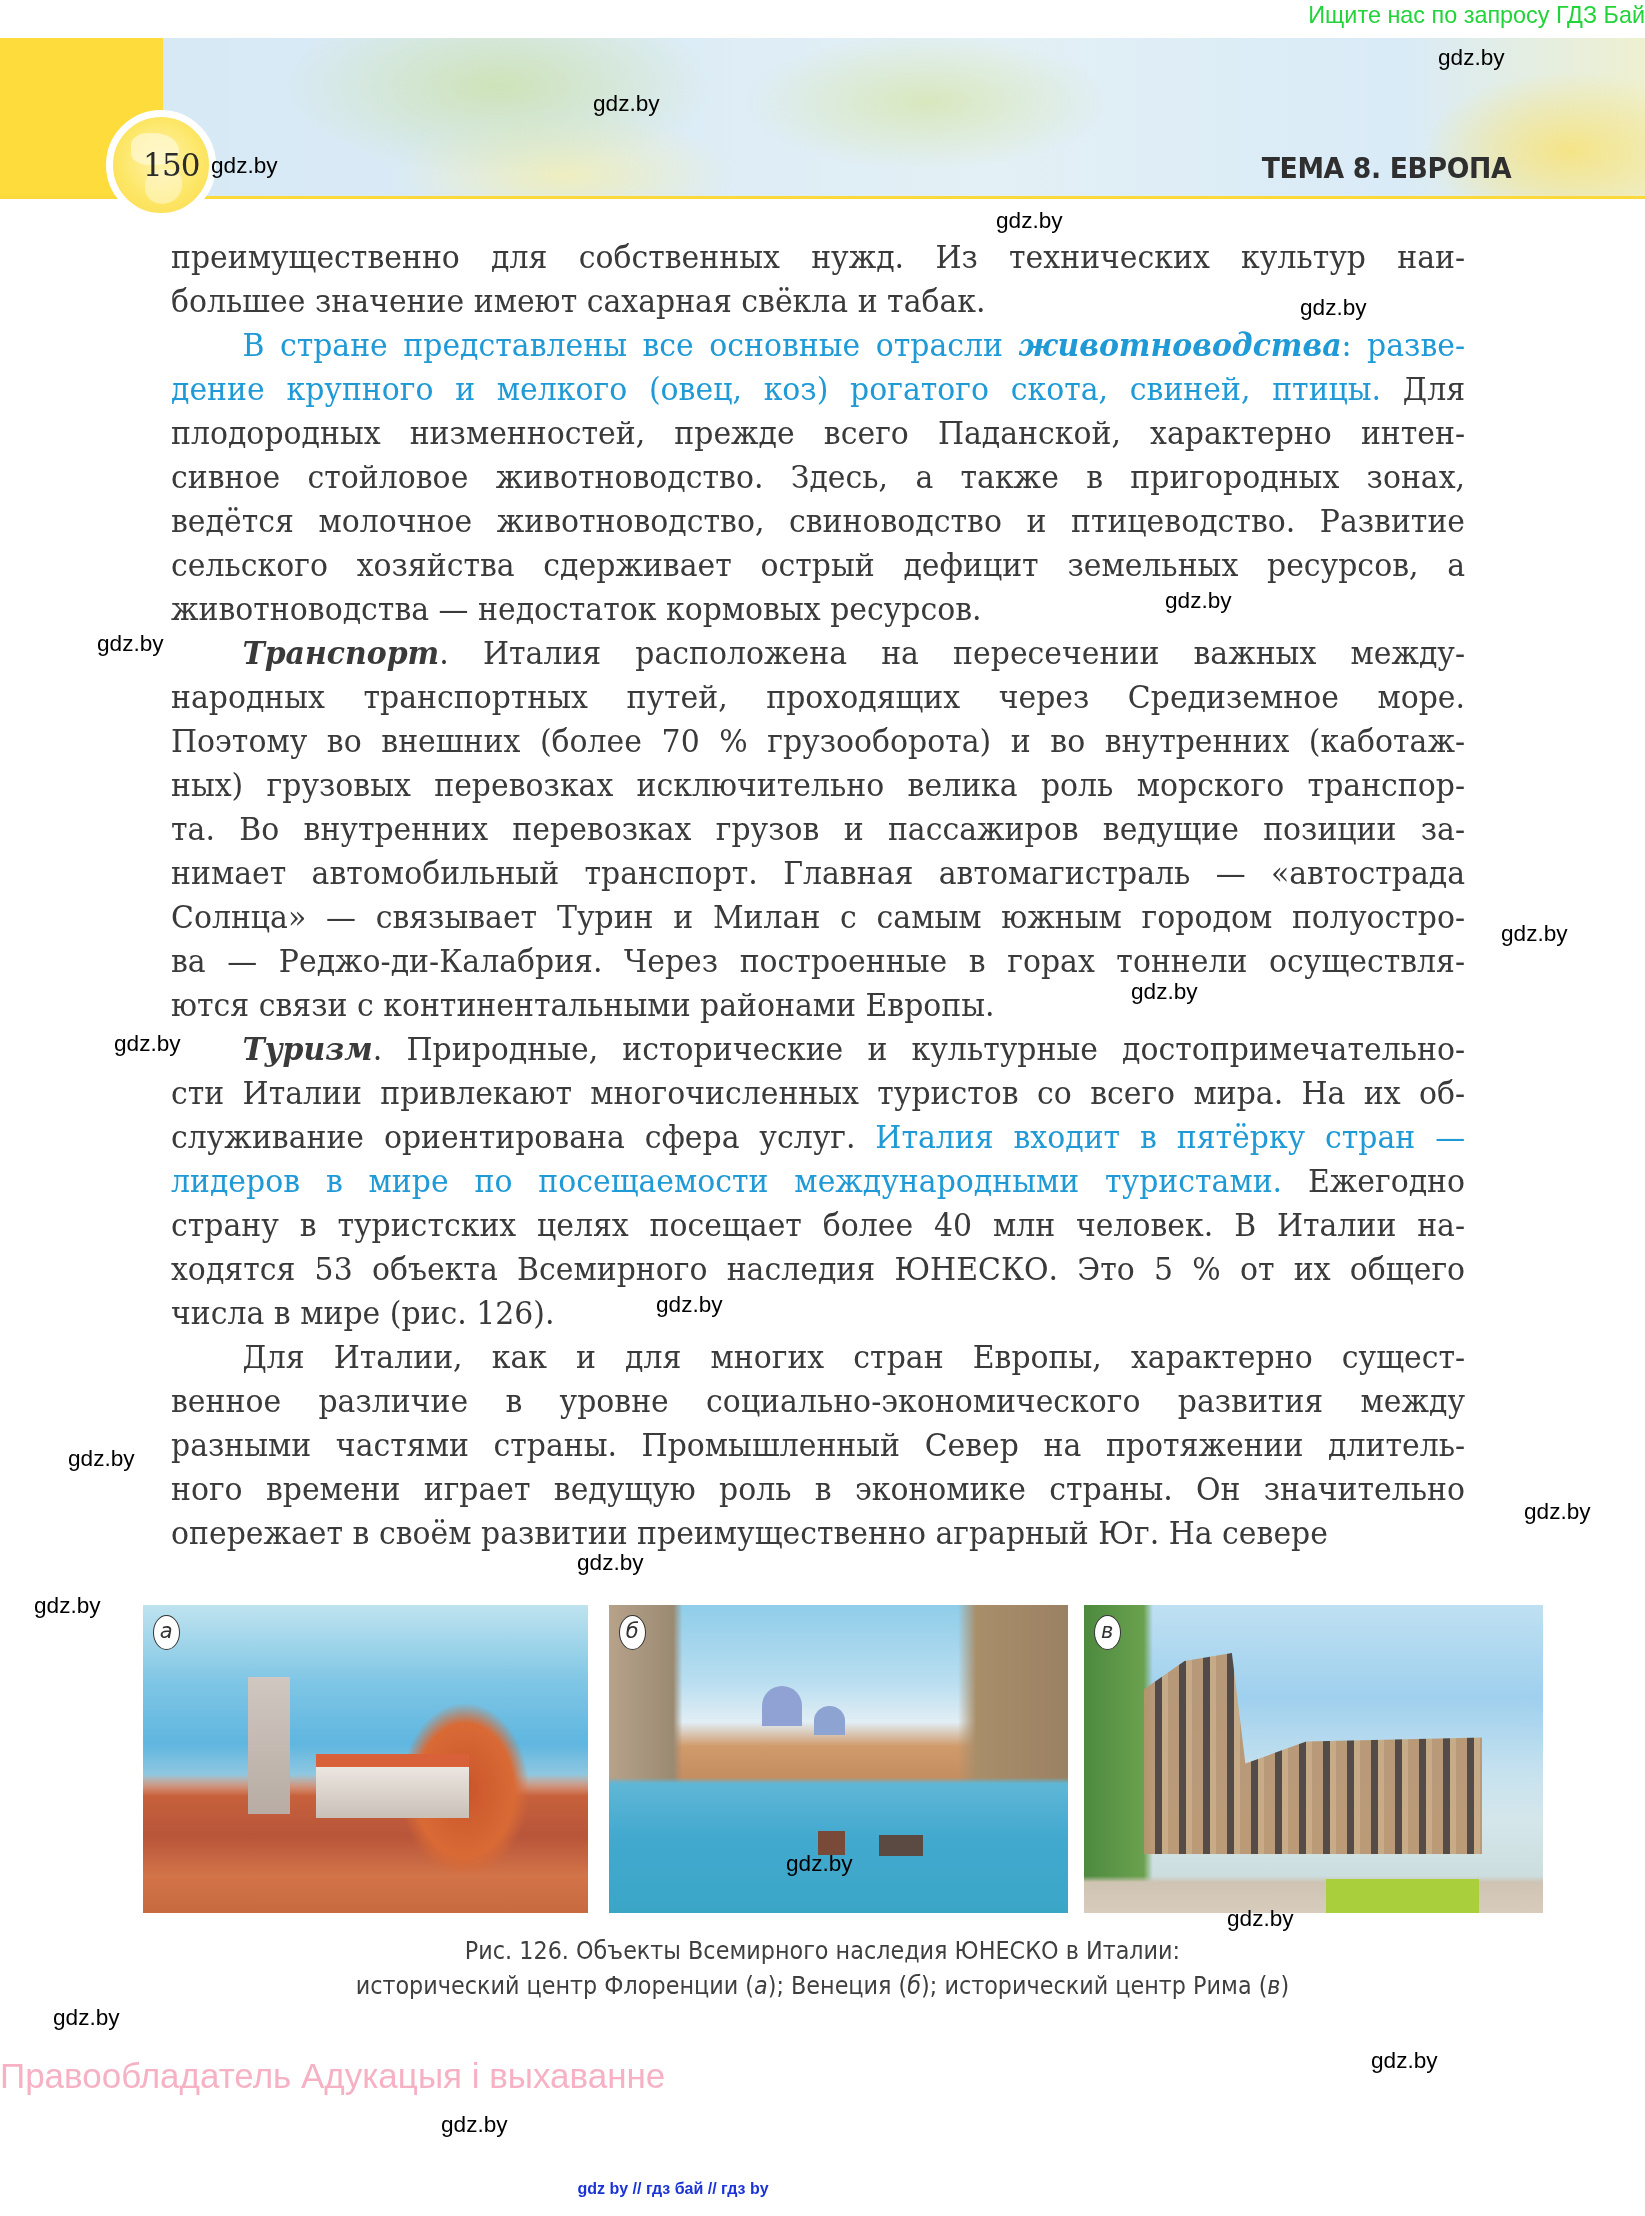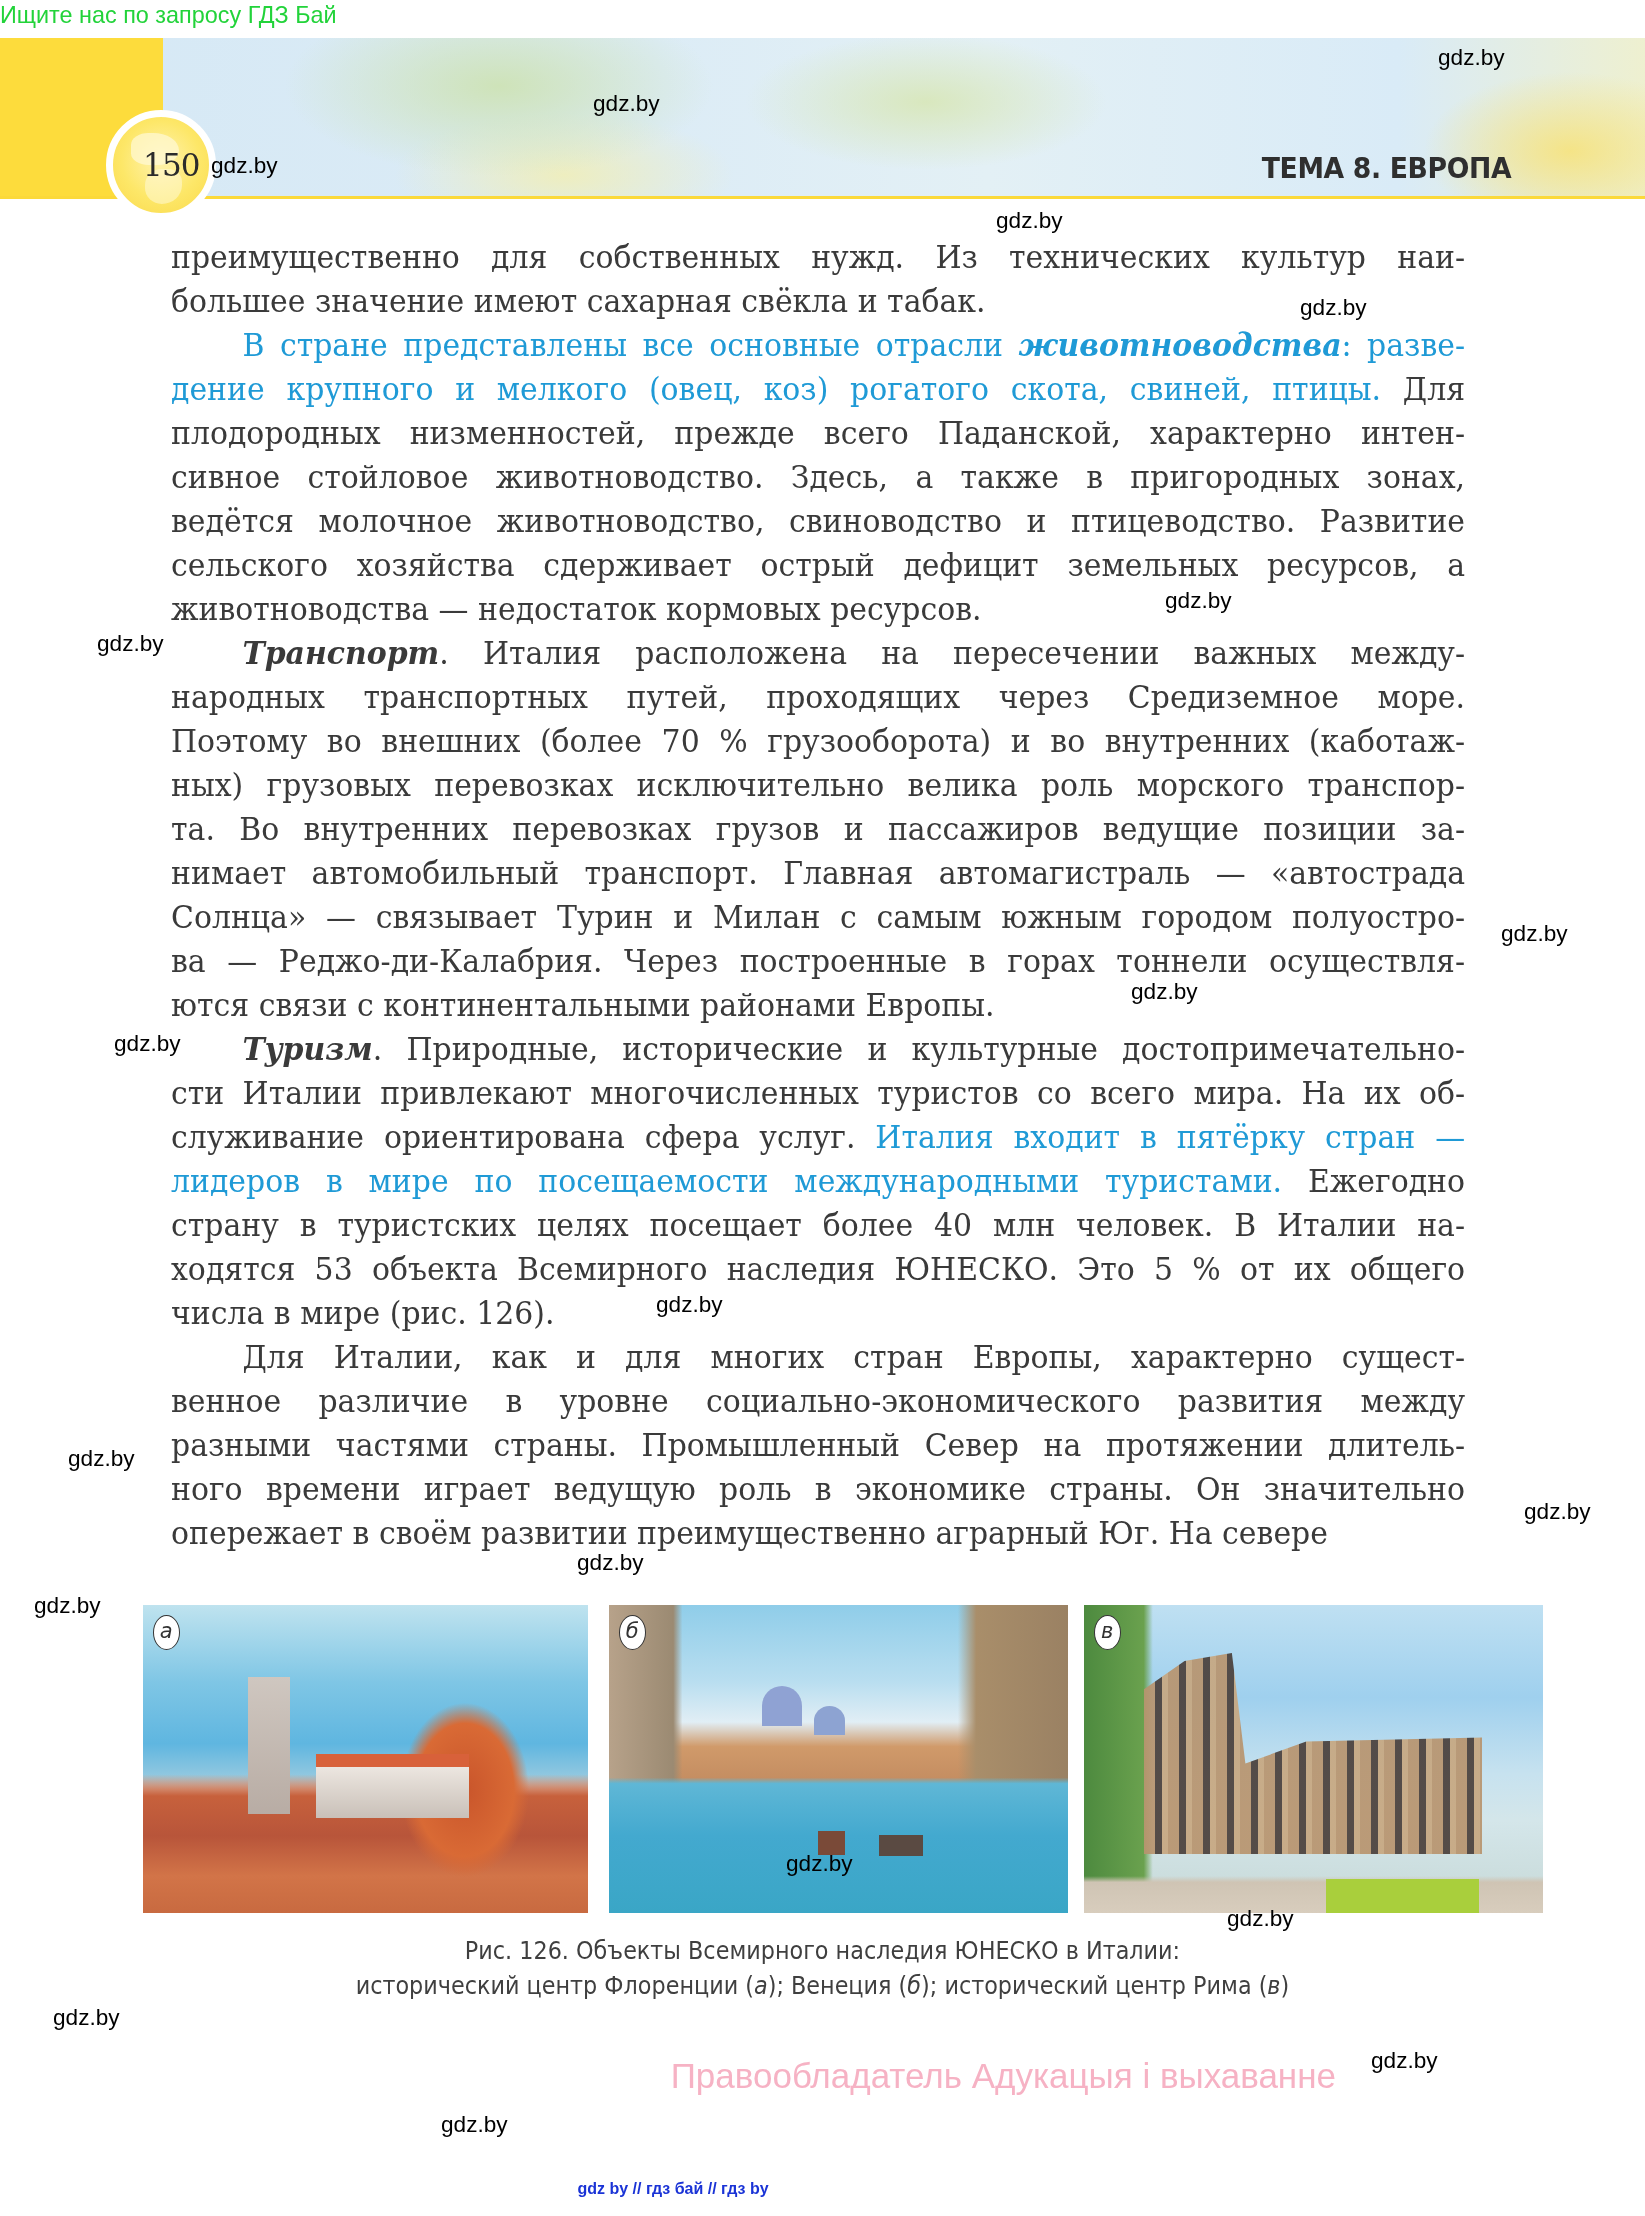--- a/index.html
+++ b/index.html
@@ -4,21 +4,21 @@
 <style>
   html, body { margin: 0; padding: 0; }
   body {
     width: 1645px; height: 2216px; position: relative; overflow: hidden;
     background: #ffffff;
     font-family: "DejaVu Serif", serif;
   }
 
   
   .promo {
-    position: absolute; top: 1.6px; left: 0; width: 1645px; text-align: left;
+    position: absolute; top: 1.6px; left: 0; width: 1645px; text-align: right;
     font-family: "Liberation Sans", sans-serif; font-size: 23.4px; color: #22d33a;
   }
 
   
   .header-band {
     position: absolute; top: 38px; left: 0; width: 1645px; height: 159px;
     background:
       radial-gradient(ellipse 209px 113px at 1570px 113px, rgba(247,226,120,0.85), rgba(247,226,120,0) 70%),
       radial-gradient(ellipse 306px 129px at 499px 48px, rgba(205,226,178,0.9), rgba(205,226,178,0) 70%),
       radial-gradient(ellipse 258px 97px at 926px 64px, rgba(215,230,180,0.85), rgba(215,230,180,0) 70%),
@@ -127,21 +127,21 @@
     text-align: center; line-height: 31px;
   }
   .caption {
     position: absolute; left: 0; width: 1645px; text-align: center;
     font-family: "DejaVu Sans", sans-serif; font-size: 24px; color: #3f3f3f; line-height: 35px;
     transform: scaleX(0.93); transform-origin: 822px 0;
   }
   .caption i { font-style: italic; }
 
   .rights {
-    position: absolute; left: 0; width: 1336px; text-align: right; top: 2056px;
+    position: absolute; left: 0; width: 1336px; text-align: left; top: 2056px;
     font-family: "Liberation Sans", sans-serif; font-size: 35px; color: #f6b2c4;
   }
   .footer-links {
     position: absolute; left: 0; width: 1346px; text-align: center; top: 2180px;
     font-family: "Liberation Sans", sans-serif; font-size: 16px; color: #1a33d6; font-weight: bold;
   }
 </style>
 </head>
 <body>
 

